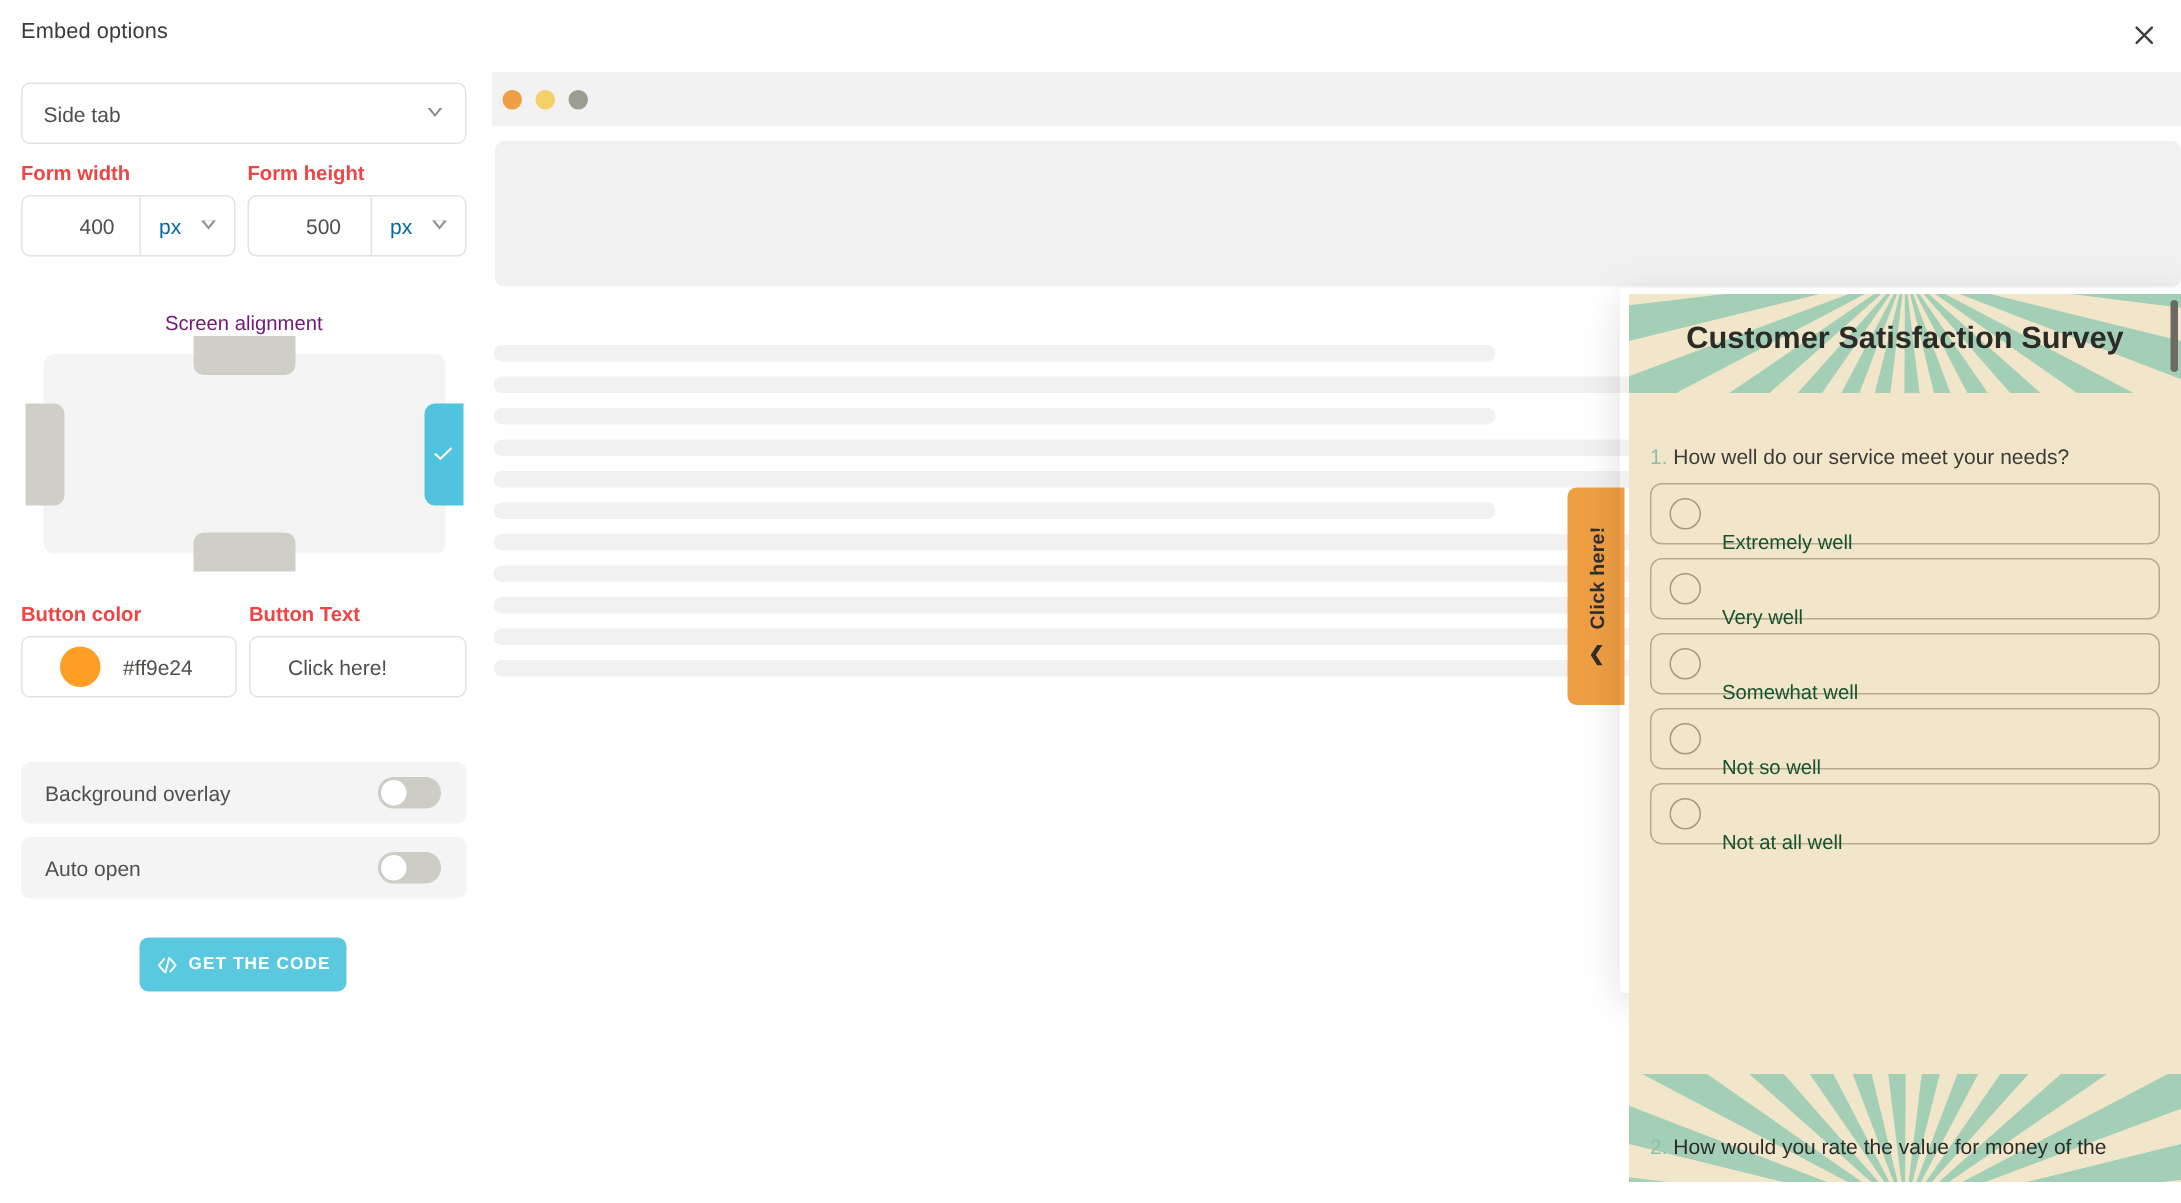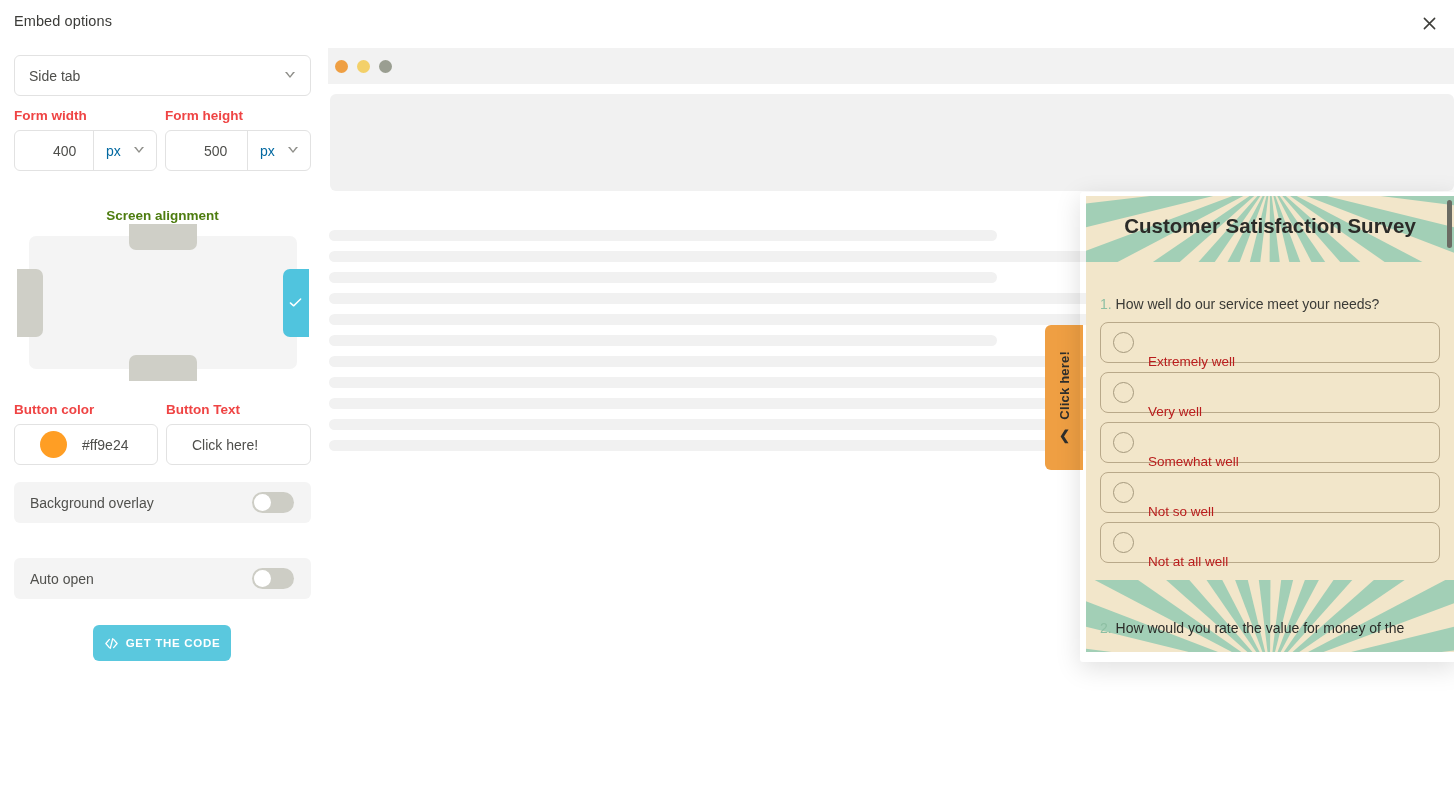--- a/index.html
+++ b/index.html
@@ -73,22 +73,22 @@
   }
   .size-unit {
     width: 62px; display: flex; align-items: center;
     justify-content: space-between; padding: 0 11px 0 12px;
     font-size: 14px; color: #0369a1;
   }
 
   
   #align-section { position: absolute; left: 14px; top: 208px; width: 297px; }
   .align-title {
-    text-align: center; font-size: 13.5px; font-weight: bold;
-    color: #4d7c0f; margin-bottom: 13px;
+    text-align: center; font-size: 13.5px; font-weight: normal;
+    color: #701a75; margin-bottom: 13px;
   }
   .align-stage {
     position: relative; width: 268px; height: 133px; margin: 0 auto;
     background: #f4f4f4; border-radius: 7px;
   }
   .tab-opt { position: absolute; background: #cfcfc7; }
   .tab-opt.top {
     left: 50%; transform: translateX(-50%); top: -12px;
     width: 68px; height: 26px; border-radius: 0 0 7px 7px;
   }
@@ -124,21 +124,21 @@
   .bc-field .hex { font-size: 14px; color: #4e4e4b; margin-left: 15px; }
   .bc-field .btxt { font-size: 14px; color: #4e4e4b; }
 
   
   .toggle-row {
     position: absolute; left: 14px; width: 297px; height: 41px;
     background: #f4f4f4; border-radius: 6px;
     display: flex; align-items: center; justify-content: space-between;
     padding: 0 17px 0 16px;
   }
-  #toggle-overlay { top: 482px; }
+  #toggle-overlay { top: 508px; }
   #toggle-autoopen { top: 558px; }
   .toggle-row .lbl { font-size: 14px; color: #50504d; }
   .switch {
     width: 42px; height: 21px; border-radius: 11px;
     background: #cdcdc5; position: relative; flex: none;
   }
   .switch .knob {
     position: absolute; left: 2px; top: 2px;
     width: 17px; height: 17px; border-radius: 50%;
     background: #fff;
@@ -208,21 +208,21 @@
     letter-spacing: .2px; white-space: nowrap;
   }
   #side-tab .tab-chevron {
     margin-top: 11px; transform: rotate(180deg);
     font-size: 13px; color: #2f2f2c; line-height: 1; font-weight: bold;
   }
 
   
   #survey {
     position: absolute; left: 1086px; top: 196px;
-    width: 368px; height: 456px;
+    width: 368px; height: 592px;
     background: #f2e6ca;
     overflow: hidden;
     font-family: "Liberation Sans", sans-serif;
   }
   #survey-shadow {
     position: absolute; left: 1080px; top: 192px;
     width: 378px; height: 470px;
     border-radius: 3px;
     box-shadow: 0 6px 26px rgba(0,0,0,.13);
     pointer-events: none;
@@ -245,21 +245,21 @@
   .options { position: absolute; left: 14px; top: 126px; width: 340px; z-index: 3; }
   .opt {
     height: 41px; border: 1px solid #b9a98a; border-radius: 8px;
     display: flex; align-items: center; padding-left: 12px;
     margin-bottom: 9px; cursor: pointer;
   }
   .opt .radio {
     width: 21px; height: 21px; border-radius: 50%;
     border: 1px solid #a5997d; flex: none;
   }
-  .opt .otxt { font-size: 13.5px; color: #b91c1c; margin-left: 14px; margin-top: 37px; }
+  .opt .otxt { font-size: 13.5px; color: #14532d; margin-left: 14px; margin-top: 37px; }
   #question-2 {
     position: absolute; left: 14px; bottom: 16px; width: 344px;
     font-size: 14px; color: #2b2b28; z-index: 3; white-space: nowrap;
     overflow: hidden;
   }
   #question-2 .qnum { color: #8dbfa3; }
 
   #survey-scrollbar {
     position: absolute; right: 2px; top: 4px;
     width: 5px; height: 48px; background: #6b6b63; border-radius: 3px;

